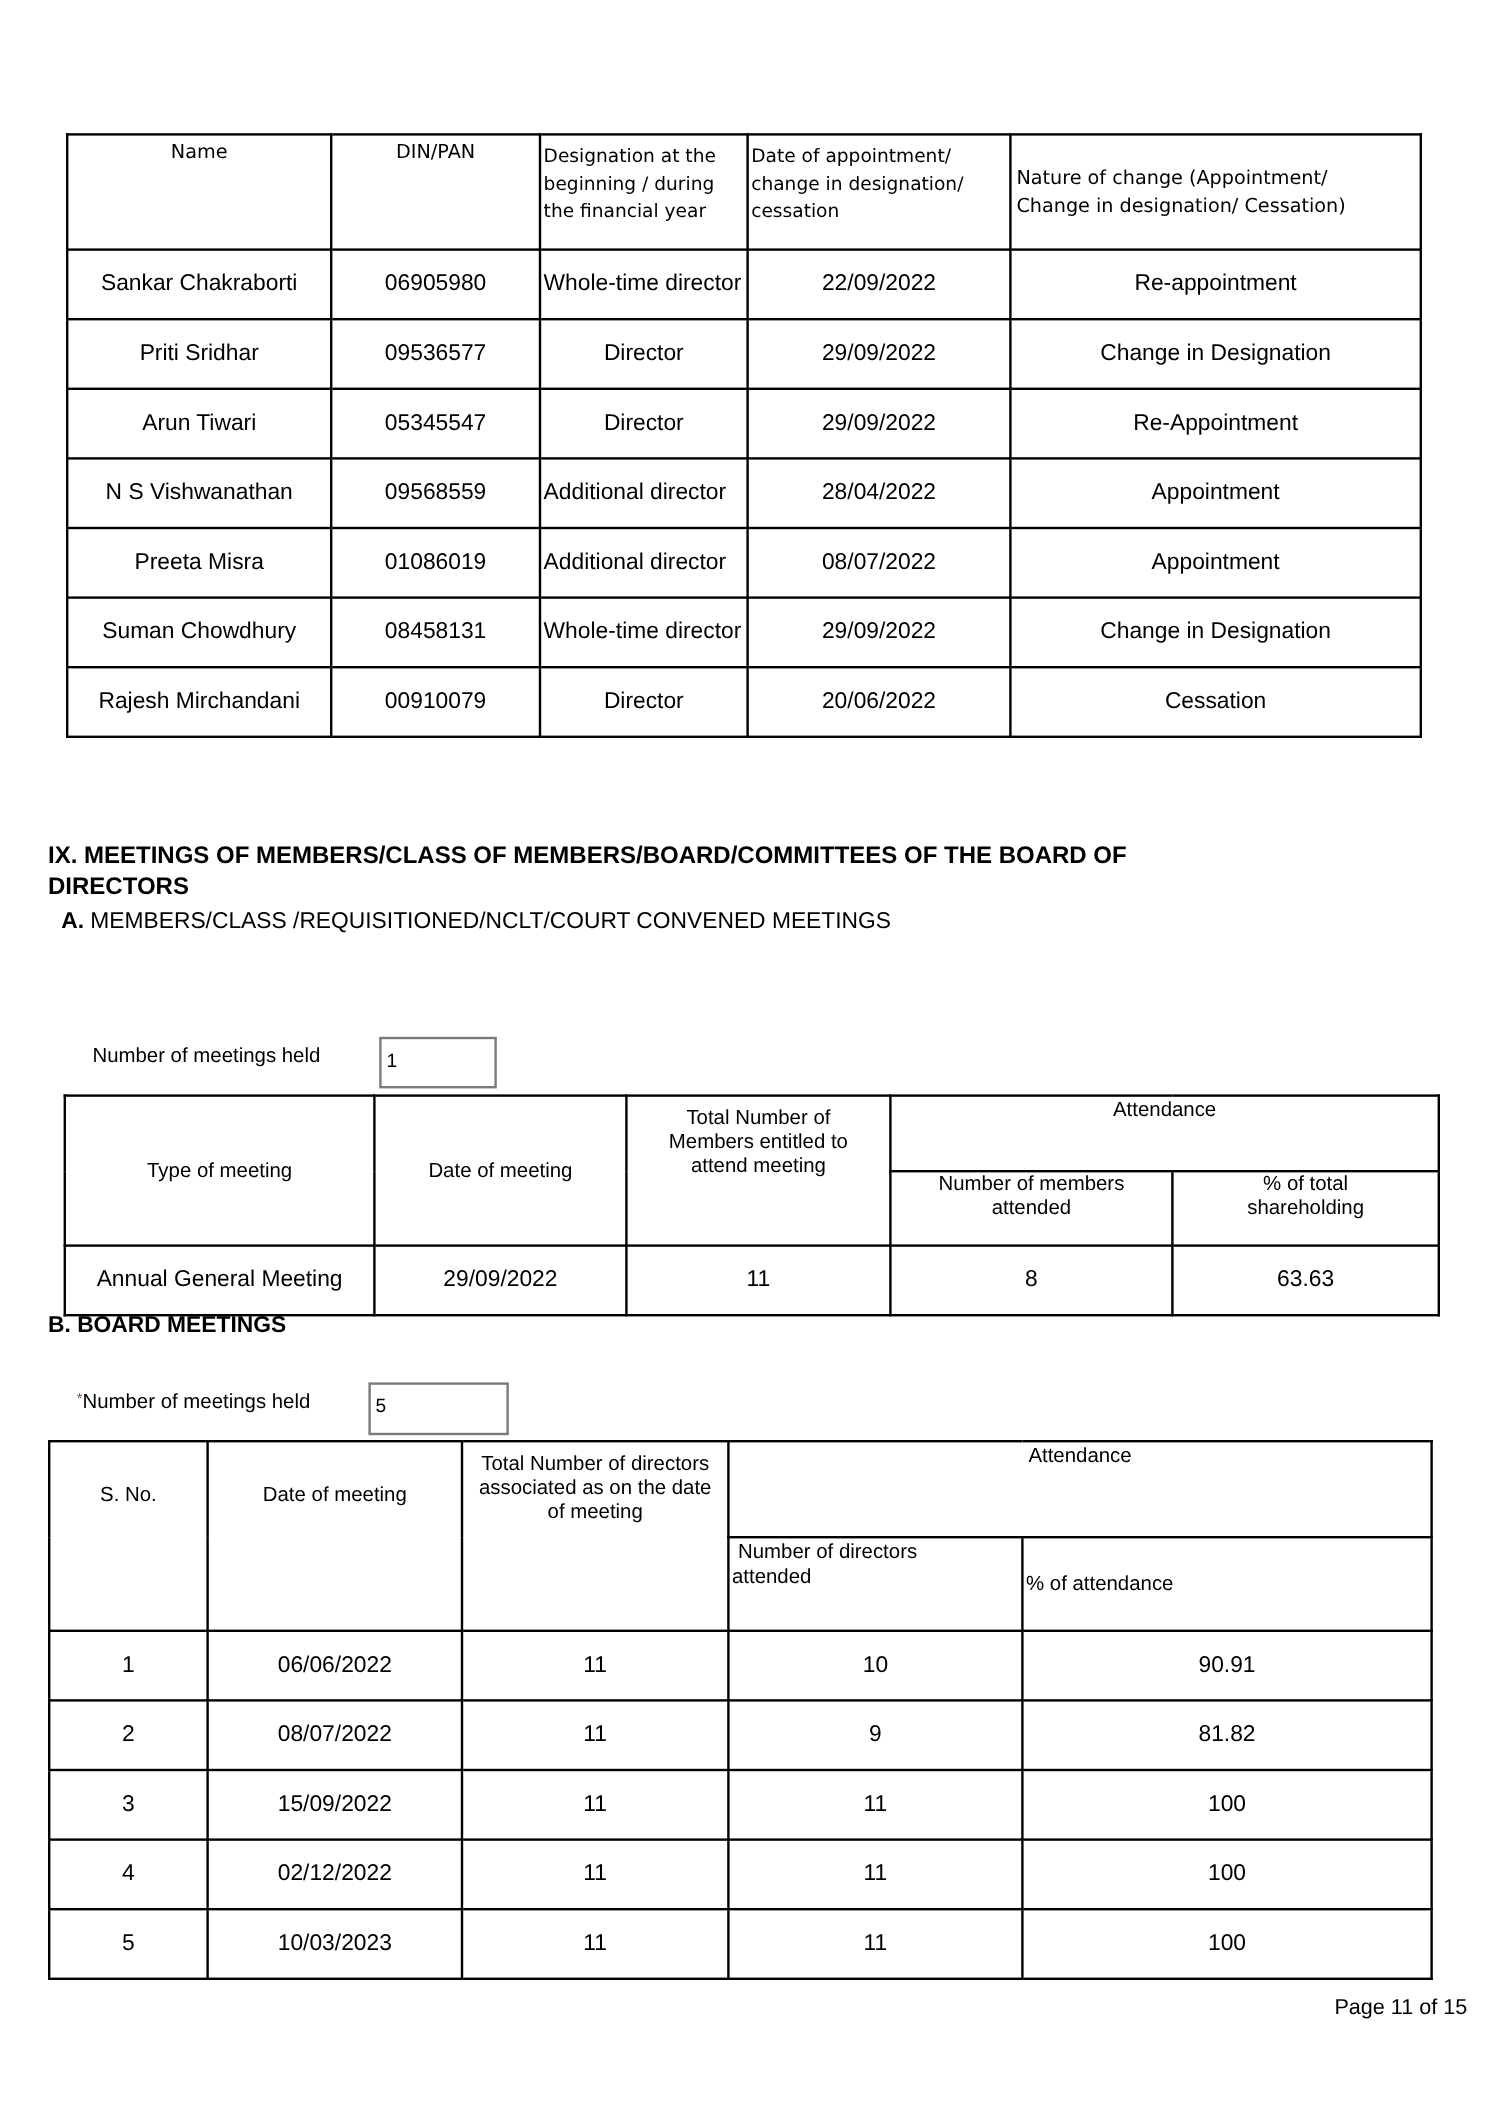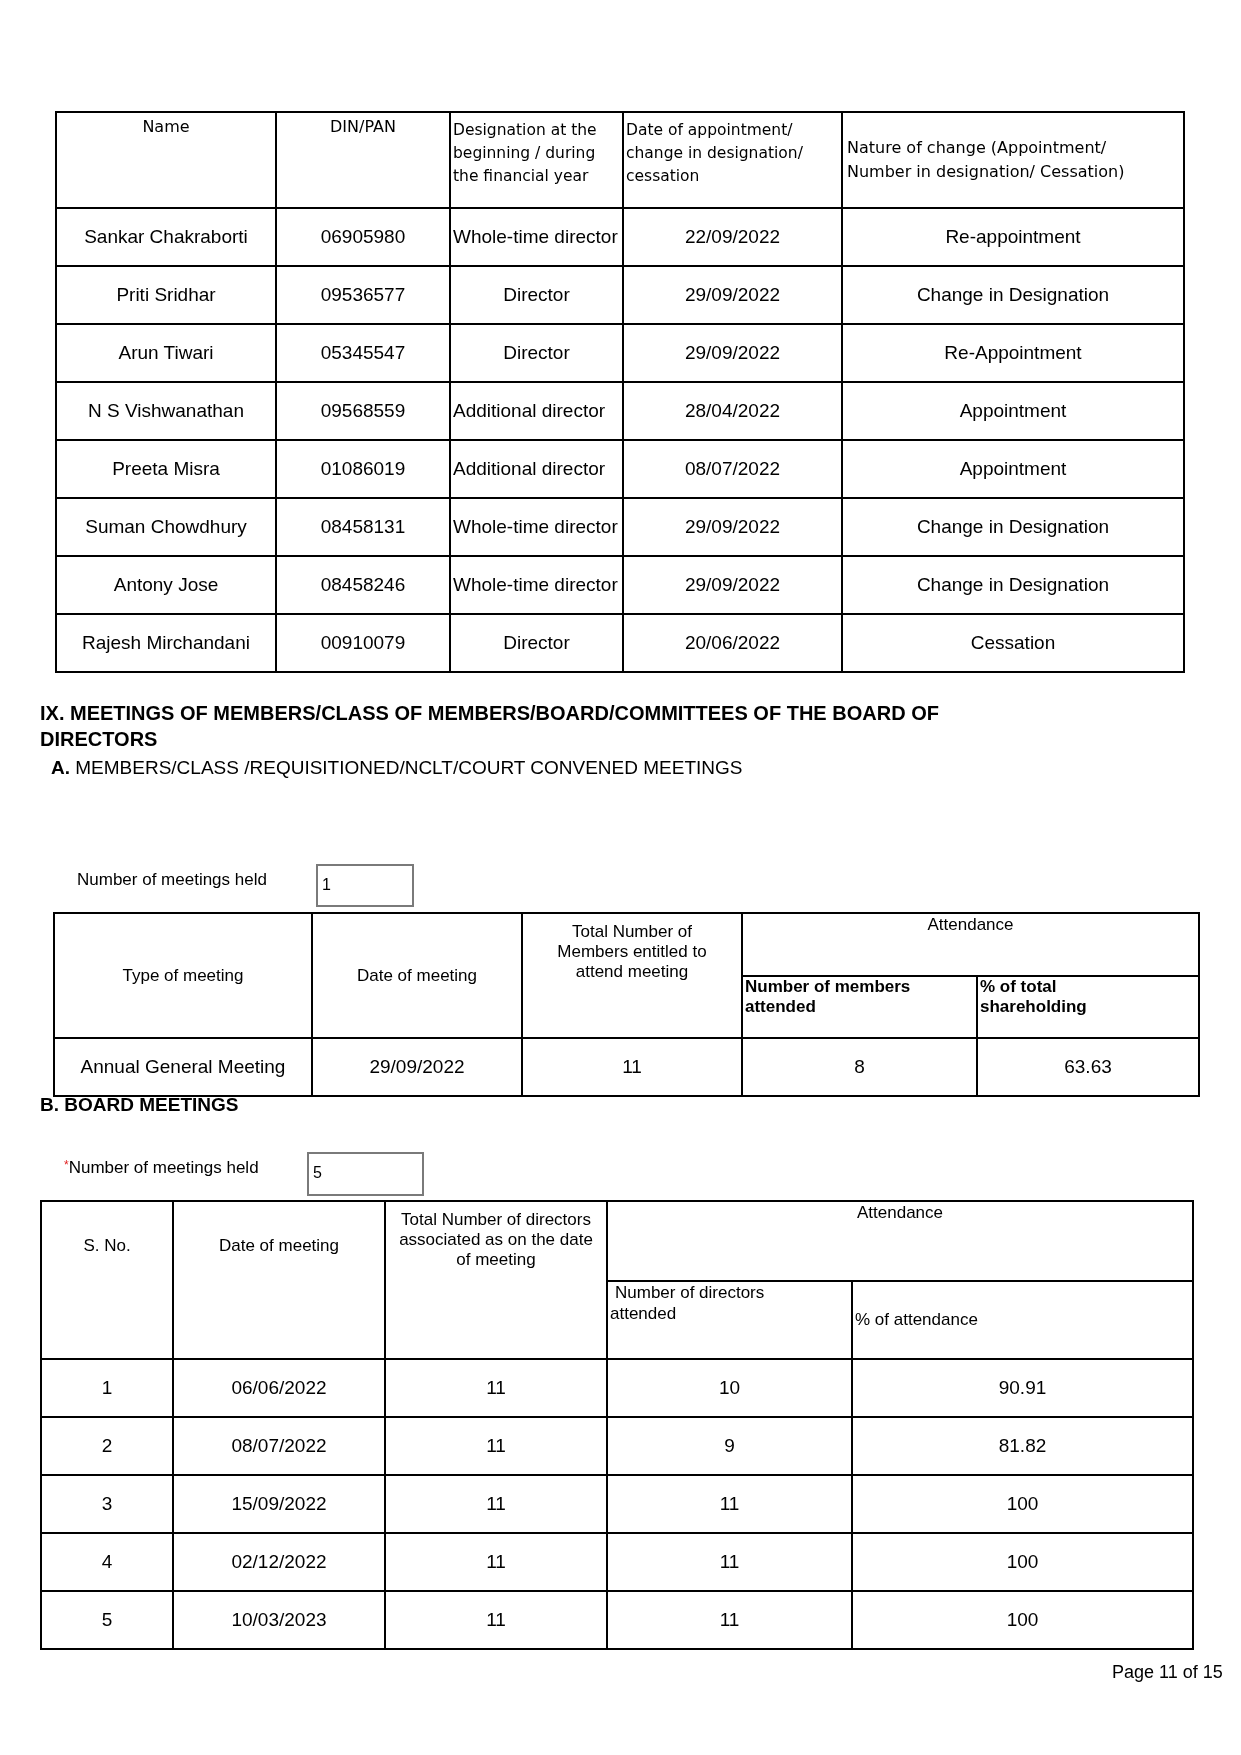--- a/index.html
+++ b/index.html
@@ -26,21 +26,21 @@
 
   .field-label { position: absolute; font-size: 17px; }
   .field-box { position: absolute; border: 2px solid #7a7a7a; background: #fff; font-size: 16px;
                box-sizing: border-box; padding: 10px 0 0 4px; }
   .req { color: #e02020; font-size: 12px; vertical-align: top; }
 
   
   #t2 { left: 53px; top: 912px; width: 1145px; }
   #t2 th { font-size: 17px; line-height: 20px; margin-left: 20px; }
   #t2 td { height: 56px; text-align: center; font-size: 19px; }
-  #t2 .sub { text-align: left; vertical-align: top; padding: 0 2px; line-height: 20px; font-weight: bold; }
+  #t2 .sub { text-align: center; vertical-align: top; padding: 0 2px; line-height: 20px; }
 
   
   #t3 { left: 40px; top: 1200px; width: 1152px; }
   #t3 th { font-size: 17px; line-height: 20px; }
   #t3 td { height: 56px; text-align: center; font-size: 19px; }
 
   .page-num { position: absolute; left: 1112px; top: 1662px; font-size: 18px; }
 </style>
 </head>
 <body>
@@ -62,21 +62,21 @@
         <div>beginning / during</div>
         <div>the financial year</div>
       </th>
       <th class="lft cal">
         <div>Date of appointment/</div>
         <div>change in designation/</div>
         <div>cessation</div>
       </th>
       <th class="lft-mid cal">
         <div>Nature of change (Appointment/</div>
-        <div>Number in designation/ Cessation)</div>
+        <div>Change in designation/ Cessation)</div>
       </th>
     </tr>
   </thead>
   <tbody id="t1-body">
   <tr>
     <td>Sankar Chakraborti</td>
     <td>06905980</td>
     <td class="clip">Whole-time director</td>
     <td>22/09/2022</td>
     <td>Re-appointment</td>
@@ -115,27 +115,20 @@
   </tr>
 
   <tr>
     <td>Suman Chowdhury</td>
     <td>08458131</td>
     <td class="clip">Whole-time director</td>
     <td>29/09/2022</td>
     <td>Change in Designation</td>
   </tr>
 
-  <tr>
-    <td>Antony Jose</td>
-    <td>08458246</td>
-    <td class="clip">Whole-time director</td>
-    <td>29/09/2022</td>
-    <td>Change in Designation</td>
-  </tr>
 
   <tr>
     <td>Rajesh Mirchandani</td>
     <td>00910079</td>
     <td class="clip centered">Director</td>
     <td>20/06/2022</td>
     <td>Cessation</td>
   </tr>
 </tbody>
 </table>

